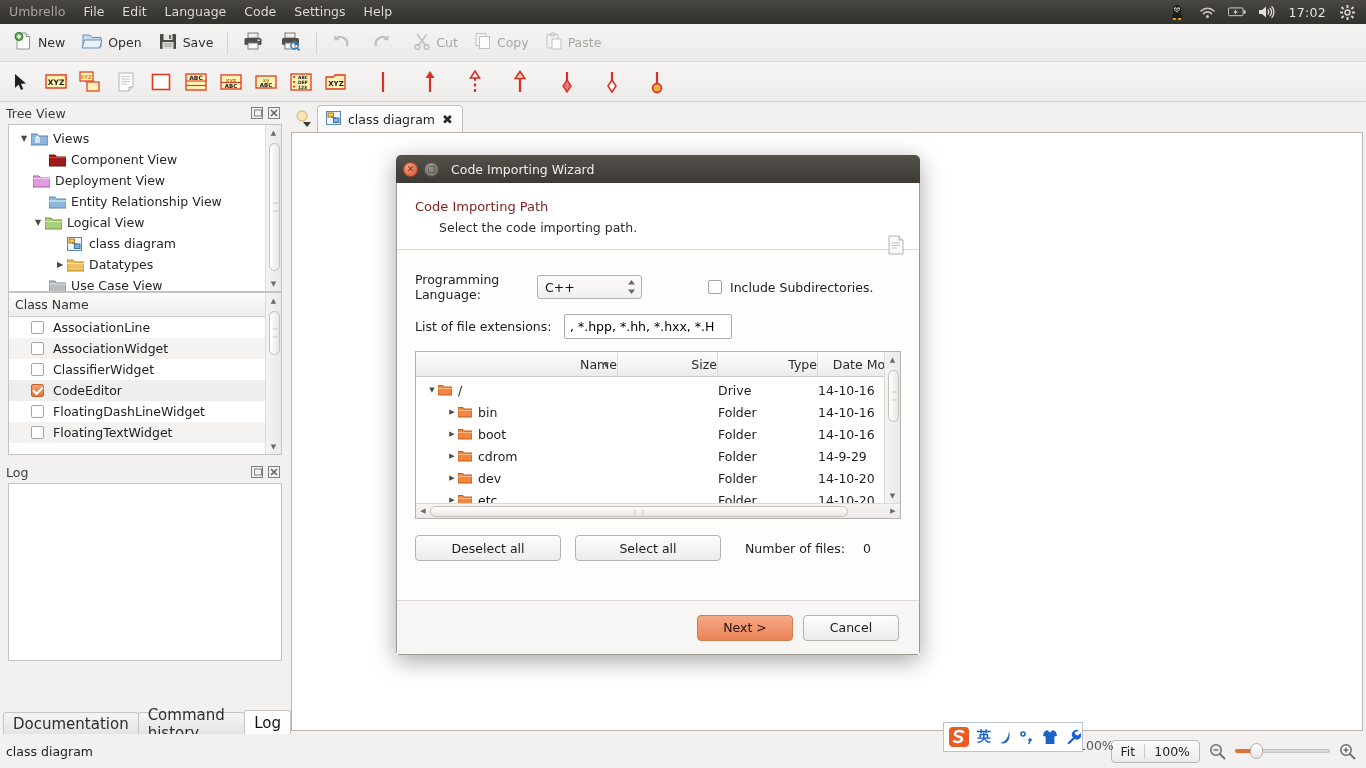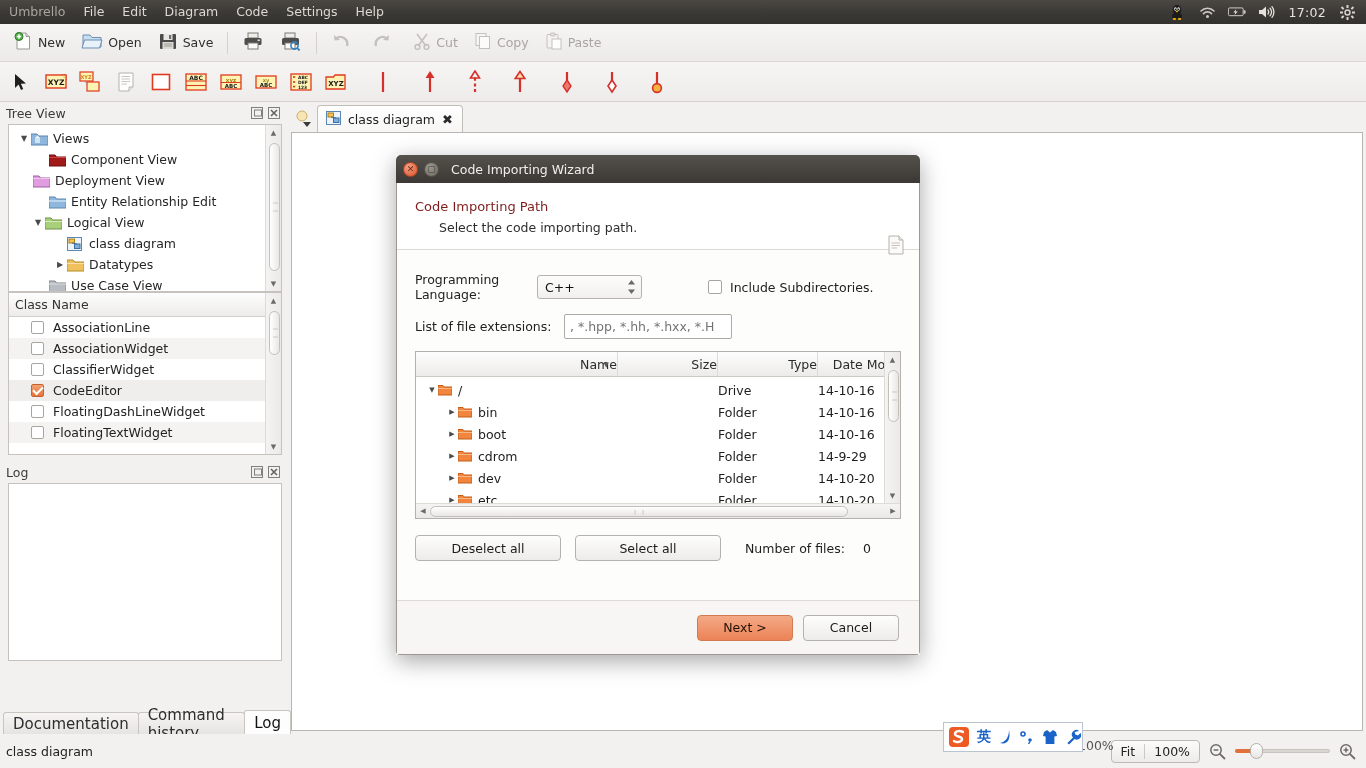--- a/index.html
+++ b/index.html
@@ -142,21 +142,21 @@
   .dlg-hicon { position:absolute; right:14px; top:52px;}
 
   .dlg-main { padding:22px 18px 0 18px; }
   .frow { display:flex; align-items:center; margin-bottom:12px; }
   .flabel { font-size:12.5px; color:#222; }
   .spinbox { width:105px; height:24px; border:1px solid #b6b2ad; border-radius:3px;
              background:linear-gradient(to bottom,#fcfcfb,#f2f0ee); display:flex; align-items:center;
              padding-left:7px; font-size:12.5px; color:#111; position:relative;}
   .spinarrows { position:absolute; right:5px; top:3px; display:flex; flex-direction:column; gap:2px;}
   .textinput { height:25px; border:1px solid #aeaaa5; border-radius:2px; background:#fff;
-               display:flex; align-items:center; padding:0 5px; font-size:12.5px; color:#737373; }
+               display:flex; align-items:center; padding:0 5px; font-size:12.5px; color:#000000; }
   .chkwrap { display:flex; align-items:center; gap:8px; }
   .chkbox { width:14px; height:14px; border:1px solid #a8a5a0; background:#fff; border-radius:2px;}
 
   
   .ftable { margin:4px 18px 0 18px; border:1px solid #b4b0ab; background:#fff; height:168px; position:relative; overflow:hidden;}
   .fthead { display:flex; height:25px; background:linear-gradient(to bottom,#fdfdfd,#ecebe9);
             border-bottom:1px solid #cdcac5; font-size:12.5px; color:#2b2b2b;}
   .fth { display:flex; align-items:center; padding-left:10px; border-right:1px solid #dedbd7; position:relative;justify-content:flex-end;}
   .fth .sortarrow { position:absolute; right:8px; top:9px; font-size:7px; color:#5a5a5a;}
   .ftrow { display:flex; height:22px; align-items:center; font-size:12.5px; color:#1d1d1d; white-space:nowrap;}
@@ -183,21 +183,21 @@
               background:#f7f6f5; display:flex; align-items:center; justify-content:flex-end; gap:10px; padding-right:20px;}
   .pbtn.primary { background:linear-gradient(to bottom,#f4a987,#ec8356); border-color:#d3apr; border:1px solid #d17c4e; color:#241208;}
 </style>
 </head>
 <body>
 
 <div id="menubar">
   <div class="menu-item app">Umbrello</div>
   <div class="menu-item">File</div>
   <div class="menu-item">Edit</div>
-  <div class="menu-item">Diagram</div>
+  <div class="menu-item">Language</div>
   <div class="menu-item">Code</div>
   <div class="menu-item">Settings</div>
   <div class="menu-item">Help</div>
 
   <div id="tray">
     <div class="tic">
       <svg width="14" height="16" viewBox="0 0 14 16">
           <ellipse cx="7" cy="6" rx="4.2" ry="5" fill="#1b1b1b"></ellipse>
       <ellipse cx="7" cy="12" rx="5" ry="3.6" fill="#1b1b1b"></ellipse>
           <ellipse cx="5.4" cy="5" rx="1.3" ry="1.7" fill="#fff"></ellipse>
@@ -532,21 +532,21 @@
           <path d="M0 4.5 H17" stroke="#f0c4f0"></path>
             </svg></span>
         <span>Deployment View</span>
       </div>
       <div class="tv-row" style="padding-left:40px;">
         <span class="tv-ico">
           <svg width="17" height="14" viewBox="0 0 17 14">
               <path d="M0 2 H6 L7.6 4 H17 V13 H0 Z" fill="#8fb7dd" stroke="#5d86ad"></path>
           <path d="M0 6 H17" stroke="#cfe3f4" stroke-width="1.4"></path>
             </svg></span>
-        <span>Entity Relationship Edit</span>
+        <span>Entity Relationship View</span>
       </div>
       <div class="tv-row" style="padding-left:22px;">
         <span class="tv-arrow">▼</span>
         <span class="tv-ico">
           <svg width="17" height="14" viewBox="0 0 17 14">
               <path d="M0 2 H6 L7.6 4 H17 V13 H0 Z" fill="#a8cf7a" stroke="#6f9147"></path>
           <path d="M0 5.5 H17" stroke="#d5ebbb"></path>
             </svg></span>
         <span>Logical View</span>
       </div>

